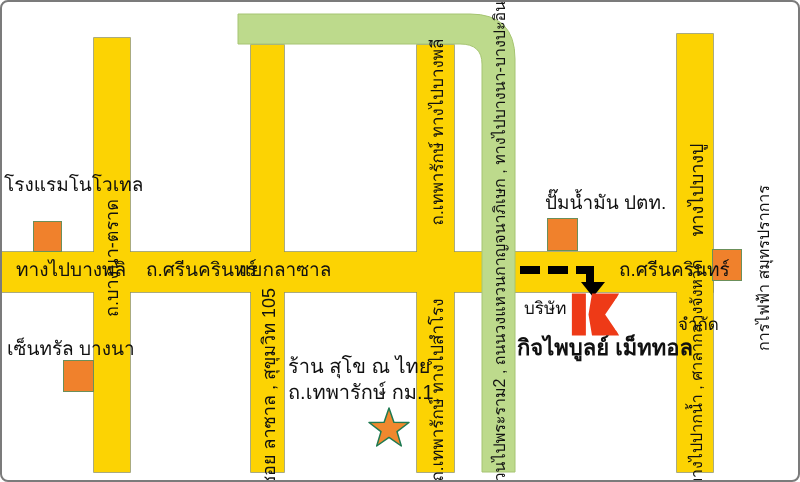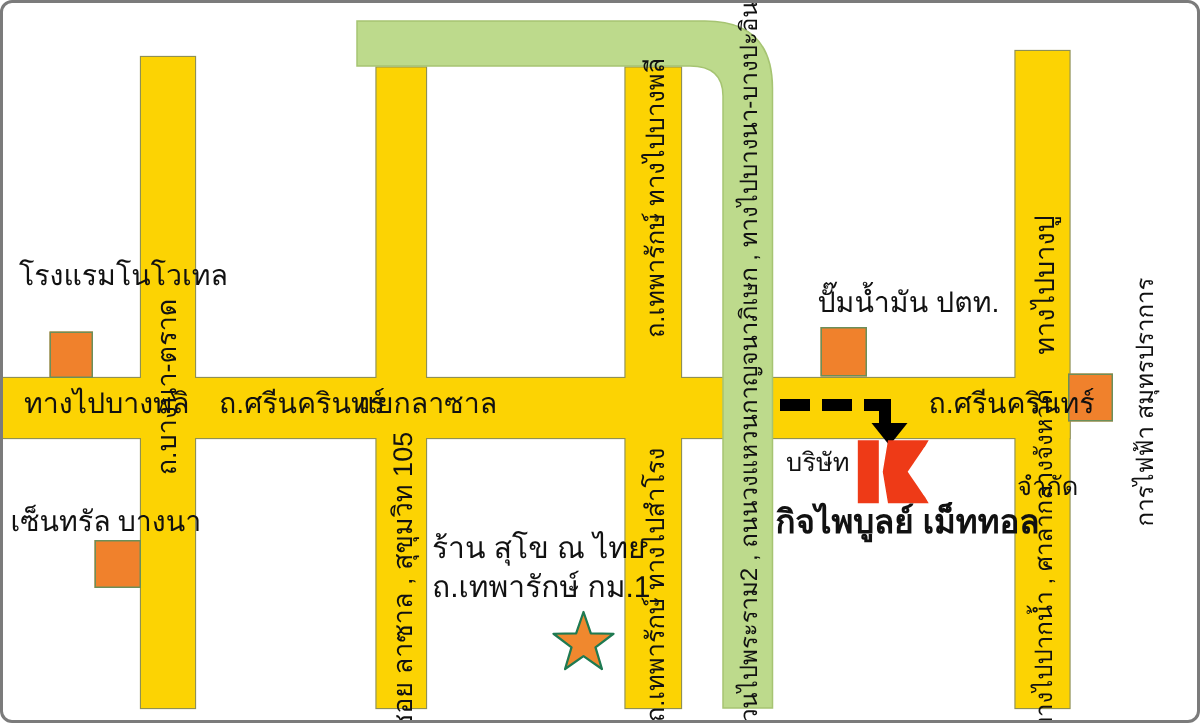--- a/index.html
+++ b/index.html
@@ -6,21 +6,21 @@
   #map{
     position:relative;width:800px;height:482px;box-sizing:border-box;
     background:#fff;border:2px solid #7b7b7b;border-radius:8px;overflow:hidden;
     font-family:"Liberation Sans",sans-serif;color:#111;
   }
   #roads-svg{position:absolute;left:0;top:0;}
   .building{position:absolute;background:var(--building-orange);border:1px solid var(--building-outline);box-sizing:border-box;}
   .lbl{position:absolute;white-space:nowrap;color:#111;line-height:1.15;}
   .vlbl{position:absolute;white-space:nowrap;color:#111;transform:translate(-50%,-50%) rotate(-90deg);}
   .sz19{font-size:19px;} .sz18{font-size:18px;} .sz17{font-size:17px;} .sz16{font-size:16px;} .sz20{font-size:20px;}
-  .center{text-align:right;}
+  .center{text-align:left;}
   .iconbox{position:absolute;}
 </style>
 </head>
 <body>
 
 <div id="map">
 
   <svg id="roads-svg" width="800" height="482" viewBox="0 0 800 482">
 
     <g style="stroke:var(--road-outline);stroke-width:1.5">
@@ -69,21 +69,21 @@
     <svg width="49" height="45" viewBox="0 0 56 50">
       <rect x="1" y="1" width="16" height="48" style="fill:var(--logo-red)"></rect>
       <polygon points="24,1 55,1 41,25 55,49 24,49 20,25" style="fill:var(--logo-red)"></polygon>
       <polygon points="52,6 39,25 52,44" style="fill:#ffffff"></polygon>
     </svg>
   </div>
 
   <div class="lbl sz19 center" style="left:2px;top:172px;width:148px;">
     <div>โรงแรมโนโวเทล</div>
   </div>
-  <div class="lbl sz19" style="left:5px;top:336px;font-family:Liberation Serif, serif;">เซ็นทรัล บางนา</div>
+  <div class="lbl sz19" style="left:5px;top:336px;">เซ็นทรัล บางนา</div>
   <div class="lbl sz19" style="left:14px;top:257px;">ทางไปบางพลิ</div>
   <div class="lbl sz19" style="left:144px;top:257px;">ถ.ศรีนครินทร์</div>
   <div class="lbl sz19" style="left:237px;top:257px;">แยกลาซาล</div>
   <div class="lbl sz19" style="left:617px;top:257px;">ถ.ศรีนครินทร์</div>
   <div class="lbl sz19" style="left:543px;top:190px;">ปั๊มน้ำมัน ปตท.</div>
   <div class="lbl sz20 center" style="left:286px;top:351px;width:126px;line-height:1.3;">
     <div>ร้าน สุโข ณ ไทย</div>
     <div>ถ.เทพารักษ์ กม.1</div>
   </div>
   <div class="lbl sz17" style="left:522px;top:297px;">บริษัท</div>

